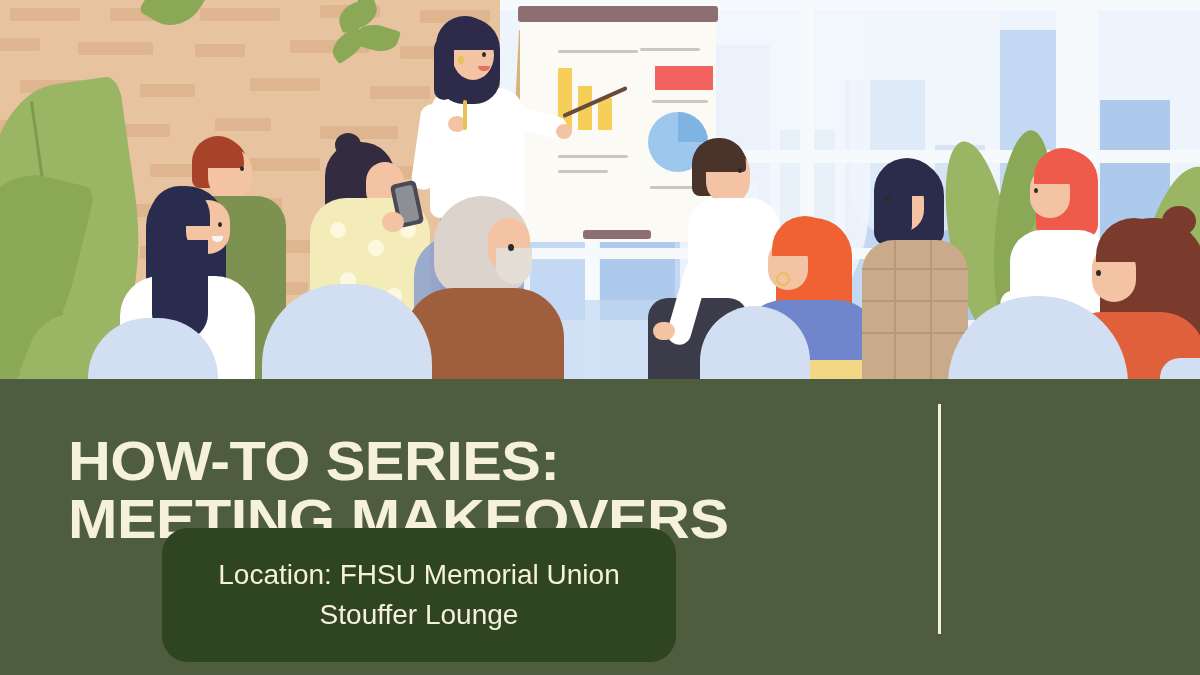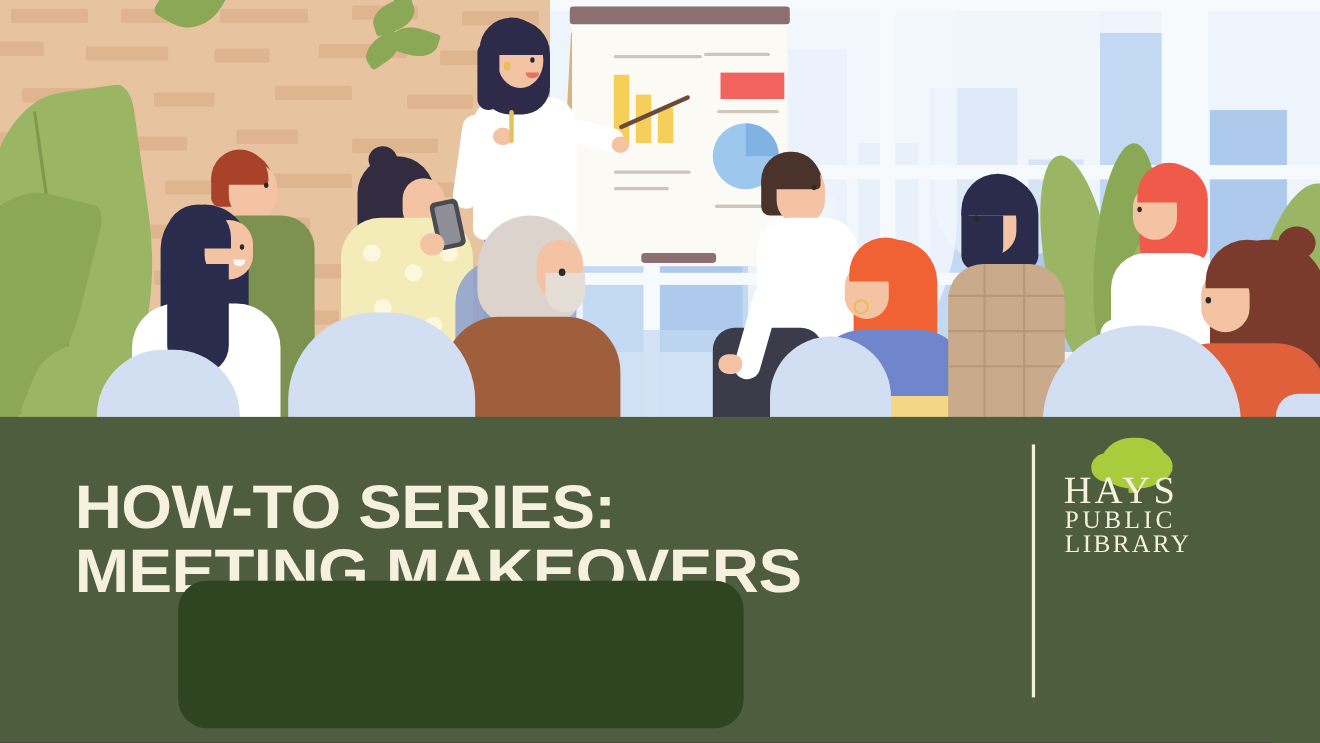--- a/index.html
+++ b/index.html
@@ -335,27 +335,20 @@
   </div>
 
   <div id="band"></div>
 
   <h1 id="title">
     <span class="t-line">HOW-TO SERIES:</span>
     <span class="t-line">MEETING MAKEOVERS</span>
   </h1>
 
   <div id="details-box">
+    <div class="d-line">Location: FHSU Memorial Union</div>
+    <div class="d-line">Stouffer Lounge</div>
   </div>
 
   <div id="divider"></div>
 
-  <div id="logo">
-    <div class="tree-b1"></div>
-    <div class="tree-b2"></div>
-    <div class="tree-trunk"></div>
-    <div class="tree"></div>
-    <div class="lg lg-hays">HAYS</div>
-    <div class="lg lg-public">PUBLIC</div>
-    <div class="lg lg-library">LIBRARY</div>
-  </div>
 
 </div>
 
 </body></html>

